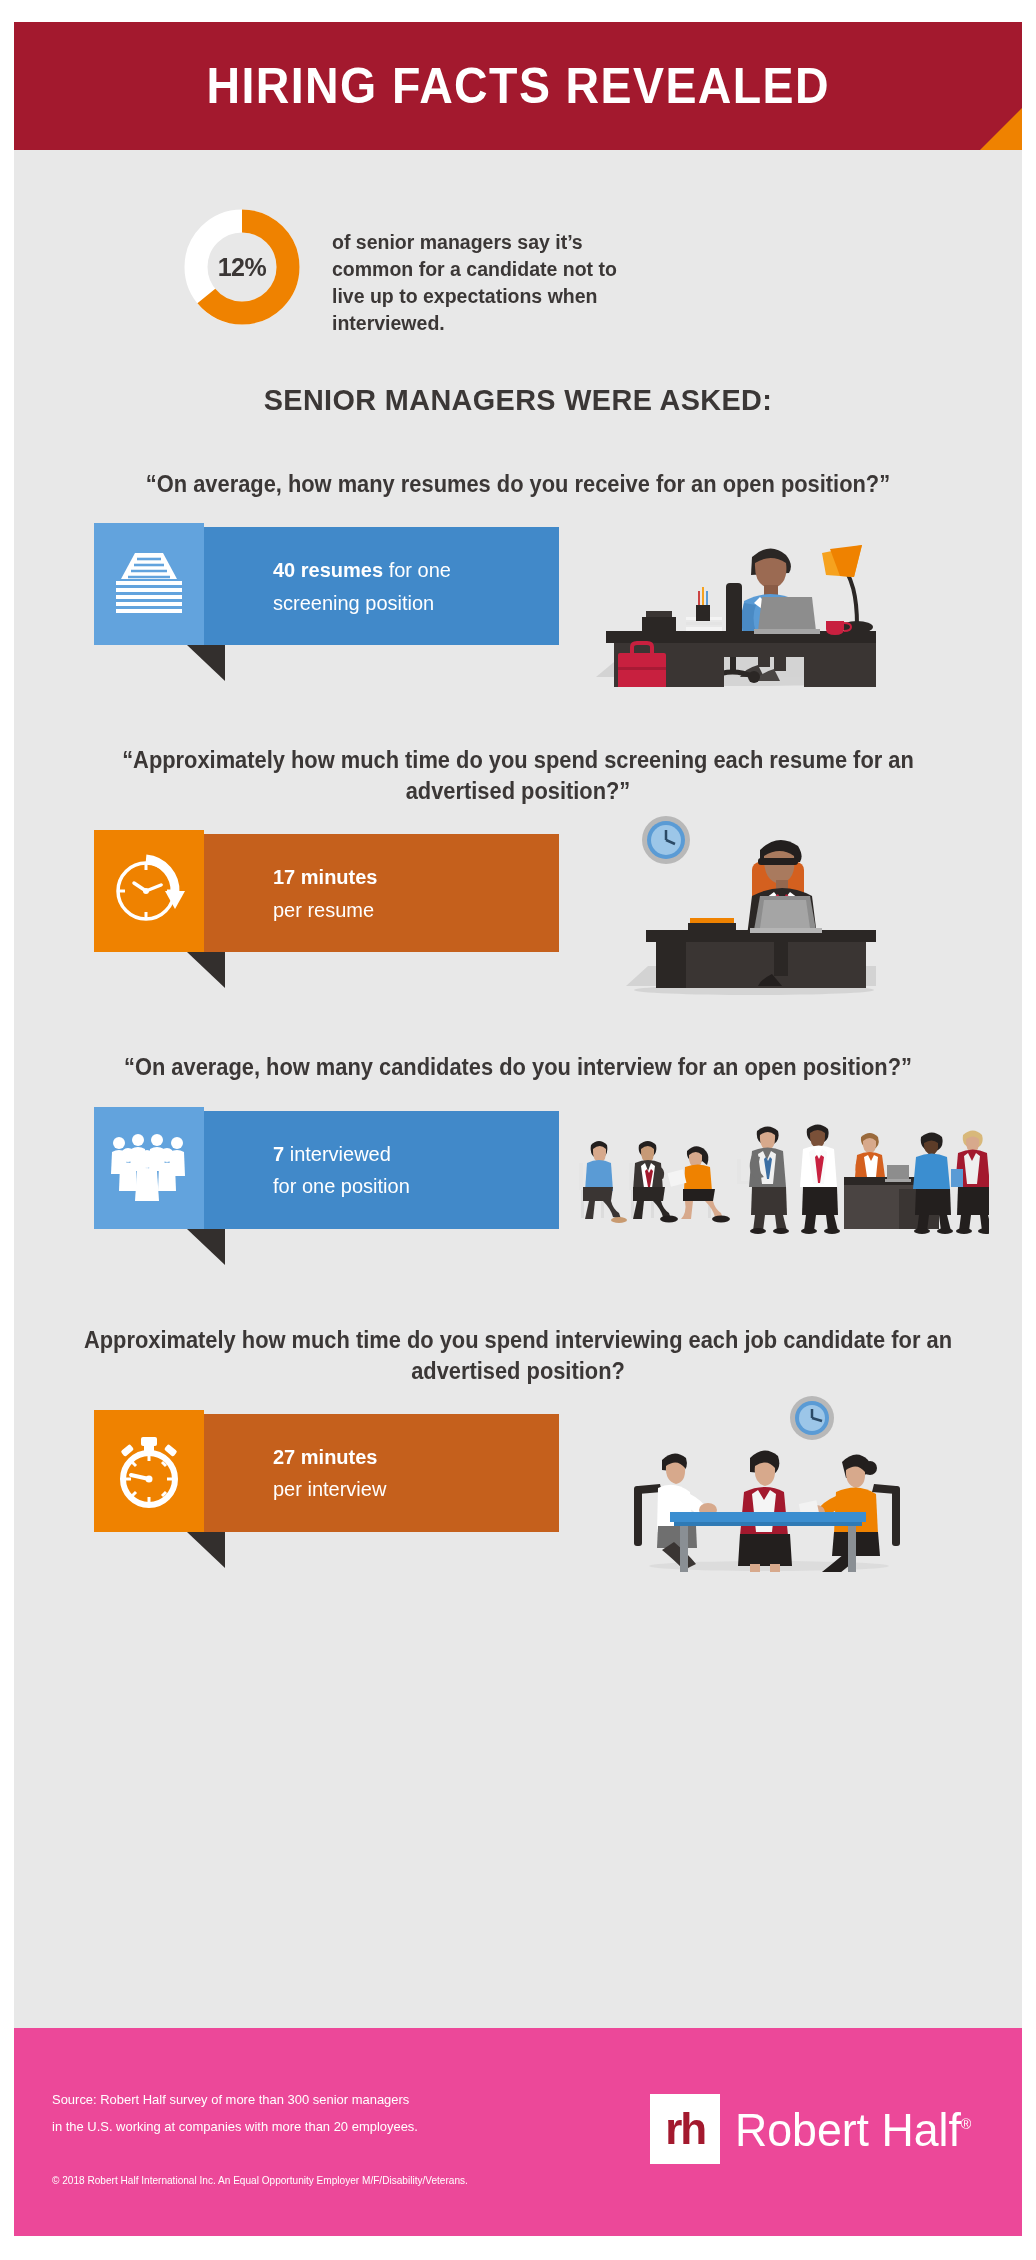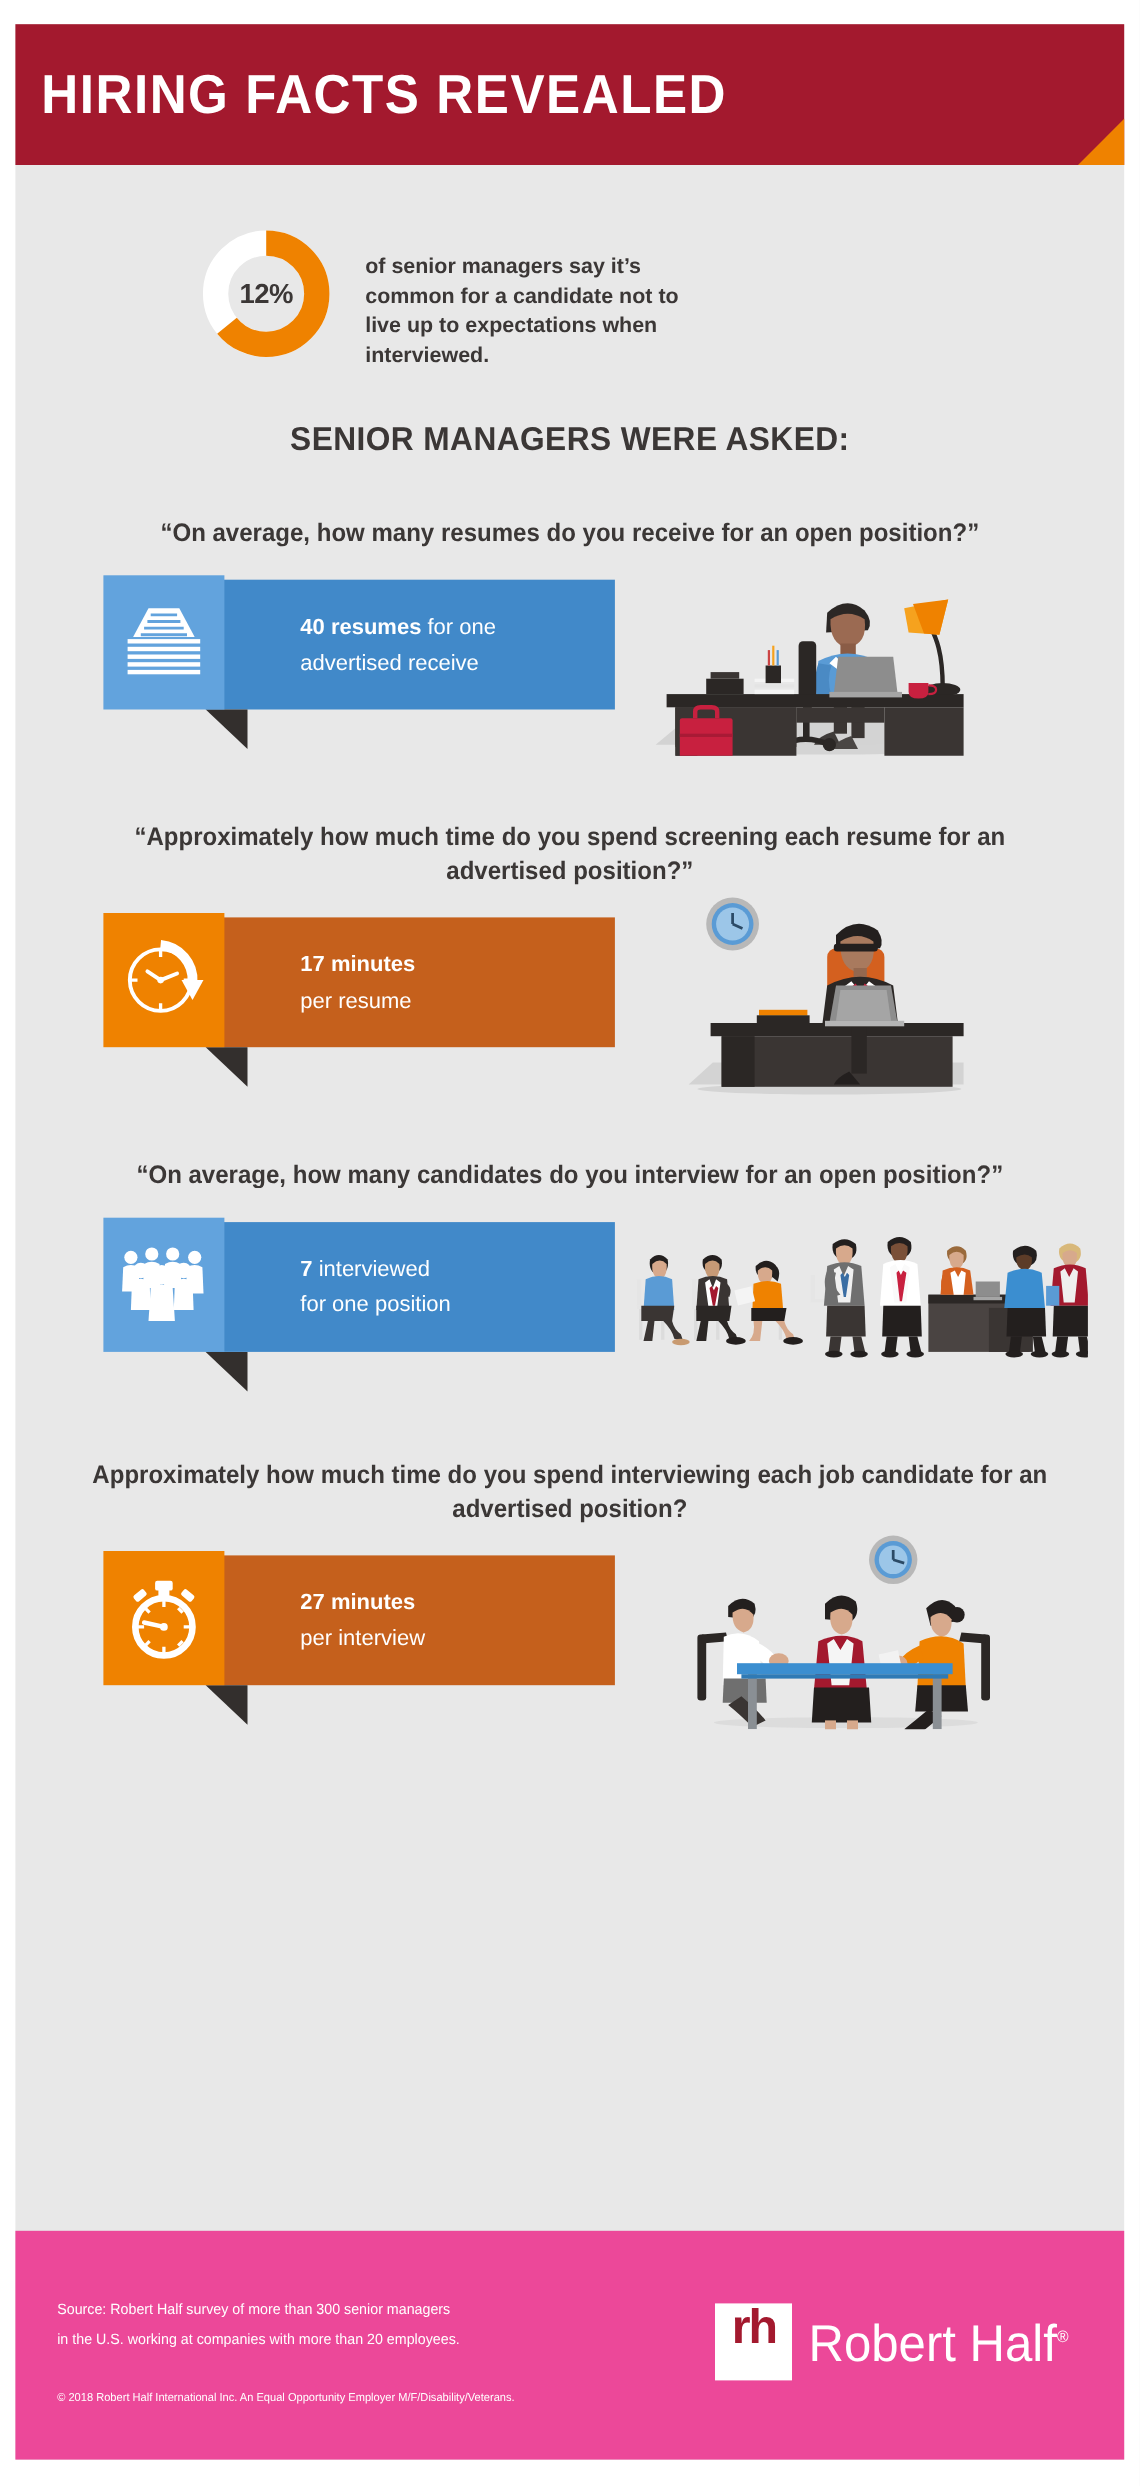--- a/index.html
+++ b/index.html
@@ -15,21 +15,21 @@
     left:14px; top:22px;
     width:1008px; height:2214px;
     background:#e8e8e8;
   }
 
   
   .header {
     position:relative;
     height:128px;
     background:#a3192e;
-    display:flex; align-items:center; 
+    display:flex; align-items:center; justify-content:center;
   }
   .header-title {
     color:#ffffff;
     font-size:50px;
     font-weight:bold;
     letter-spacing:1.5px;
     transform:scaleX(0.93);
     font-family:"Liberation Sans Narrow","Liberation Sans",sans-serif;
   }
   .corner-orange {
@@ -165,21 +165,21 @@
     transform-origin:left center;
   }
   .logo-block {
     position:absolute;
     right:38px; top:66px;
     display:flex; align-items:center;
   }
   .logo-mark {
     width:70px; height:70px;
     background:#ffffff;
-    display:flex; align-items:flex-start; justify-content:center;
+    display:flex; align-items:center; justify-content:center;
   }
   .logo-mark span {
     color:#a3192e;
     font-size:44px;
     font-weight:bold;
     line-height:1;
     letter-spacing:-2px;
     font-family:"Liberation Sans Narrow","Liberation Sans",sans-serif;
   }
   .logo-word {
@@ -281,21 +281,21 @@
 
       <rect x="44" y="148" width="48" height="36" rx="2" fill="#c8203f"></rect>
       <path d="M58 148 v-6 q0 -4 5 -4 h10 q5 0 5 4 v6" stroke="#c8203f" stroke-width="4" fill="none"></path>
       <rect x="44" y="162" width="48" height="3" fill="#a81a35"></rect>
     </svg>
     <div class="card blue">
       <div class="card-panel"></div>
       <div class="card-notch"></div>
       <div class="card-text">
         <div><span class="strong">40 resumes</span><span> for one</span></div>
-        <div>advertised receive</div>
+        <div>screening position</div>
       </div>
     </div>
     <div class="icon-box blue-icon" style="background:#62a3dd; left:80px; top:24px;">
       <svg width="76" height="70" viewBox="0 0 76 70">
         <polygon points="24,4 52,4 66,30 10,30" fill="#ffffff"></polygon>
         <g stroke="#62a3dd" stroke-width="2.6">
           <line x1="26" y1="10" x2="50" y2="10"></line>
           <line x1="23" y1="16" x2="53" y2="16"></line>
           <line x1="20" y1="22" x2="56" y2="22"></line>
           <line x1="17" y1="28" x2="59" y2="28"></line>

